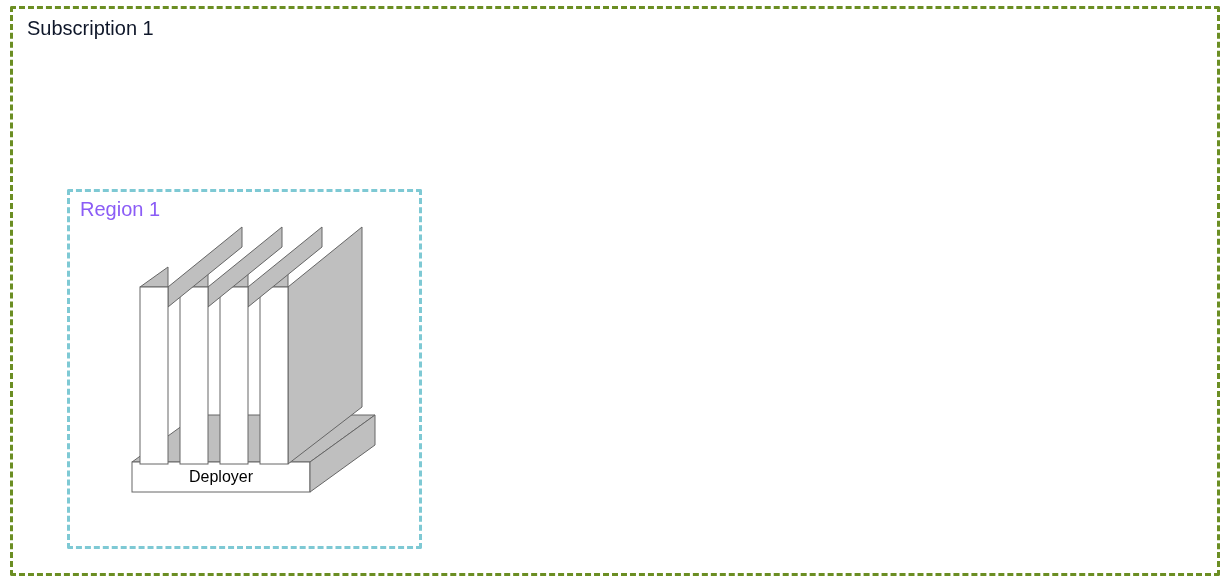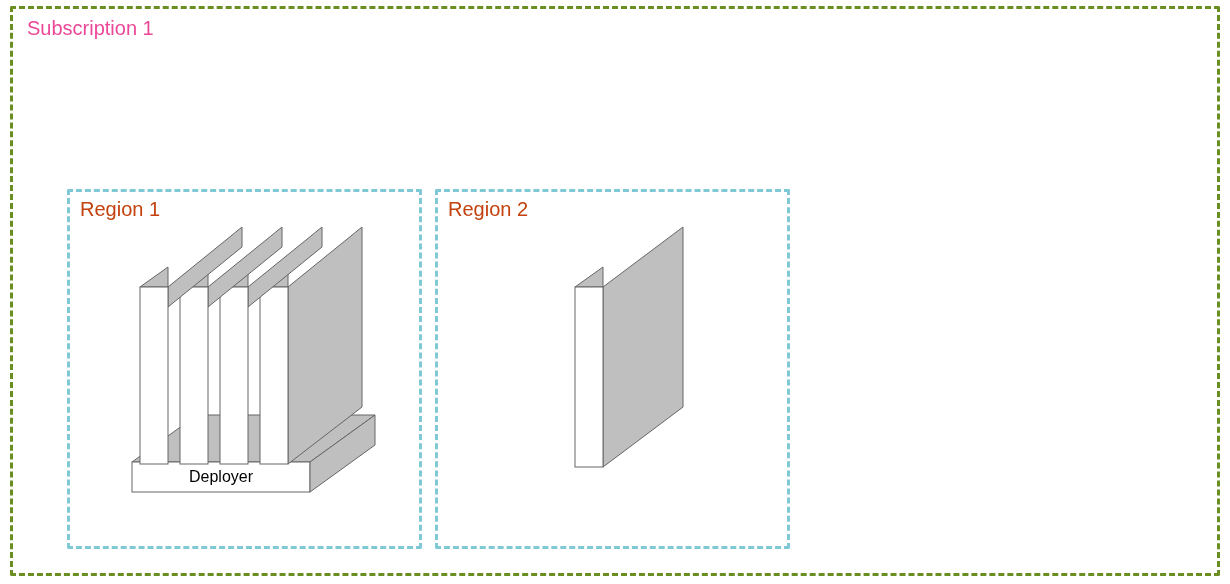--- a/index.html
+++ b/index.html
@@ -17,35 +17,35 @@
       width: 1210px;
       height: 570px;
       border: 3px dashed #6b8e23;
       border-radius: 2px;
     }
     .sub-title {
       position: absolute;
       left: 14px;
       top: 8px;
       font-size: 20px;
-      color: #ec4899;
+      color: #0f172a;
     }
     .region {
       position: absolute;
       border: 3px dashed #7ec9d4;
       border-radius: 2px;
       height: 360px;
       top: 180px;
     }
     .region-title {
       position: absolute;
       left: 10px;
       top: 6px;
       font-size: 20px;
-      color: #c2410c;
+      color: #8b5cf6;
     }
     .region1 { left: 54px;  width: 355px; }
     .region2 { left: 422px; width: 355px; }
     .region3 { left: 790px; width: 355px; }
 
     
     svg { position: absolute; overflow: visible; }
 
     .vlabel {
       writing-mode: vertical-rl;
@@ -103,25 +103,14 @@
 
       <g>
         <polygon points="98,95 172,35 172,55 98,115" fill="#bfbfbf" stroke="#666"></polygon>
         <polygon points="70,95 98,75 98,95" fill="#bfbfbf" stroke="#666"></polygon>
         <rect x="70" y="95" width="28" height="177" fill="#fff" stroke="#666"></rect>
         <text class="vlabel" x="86" y="260">SAP library</text>
       </g>
     </svg>
   </div>
 
-  <div class="region region2">
-    <div class="region-title">Region 2</div>
-    <svg width="355" height="360" viewBox="0 0 355 360">
-      <g>
-        <polygon points="165,95 245,35 245,215 165,275" fill="#bfbfbf" stroke="#666"></polygon>
-        <polygon points="137,95 165,75 165,95" fill="#bfbfbf" stroke="#666"></polygon>
-        <rect x="137" y="95" width="28" height="180" fill="#fff" stroke="#666"></rect>
-        <text class="vlabel" x="153" y="263">SAP workload 4</text>
-      </g>
-    </svg>
-  </div>
 
 </div>
 
 </body></html>

